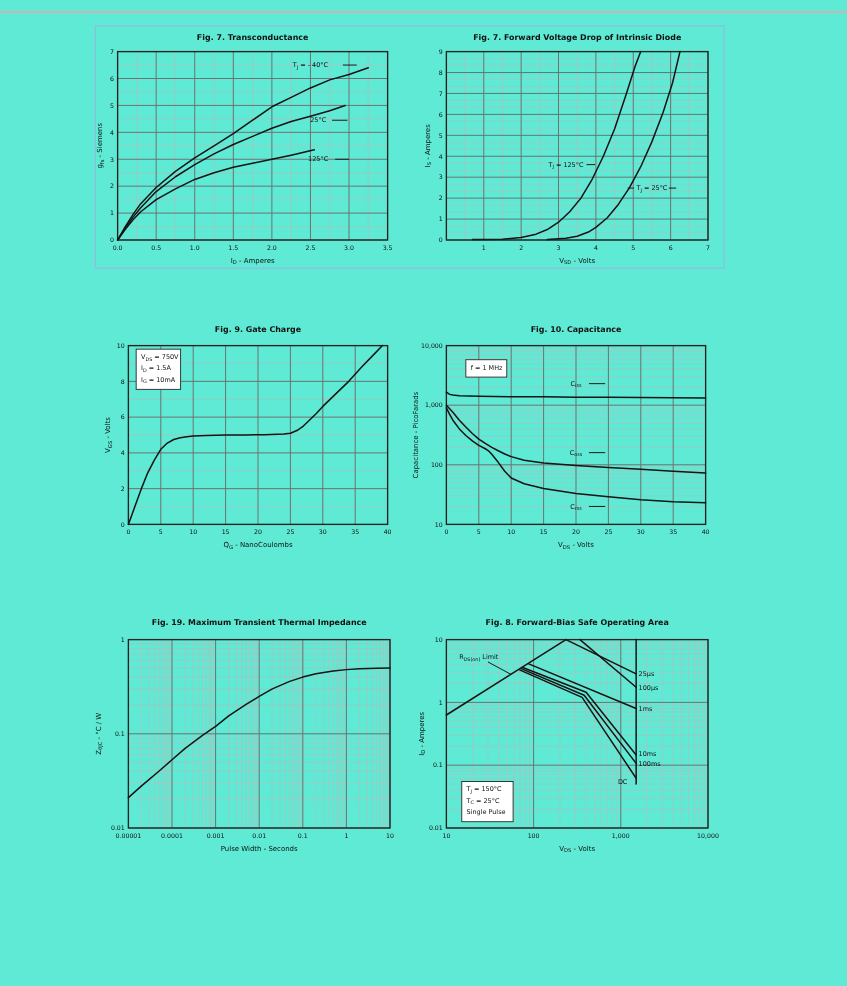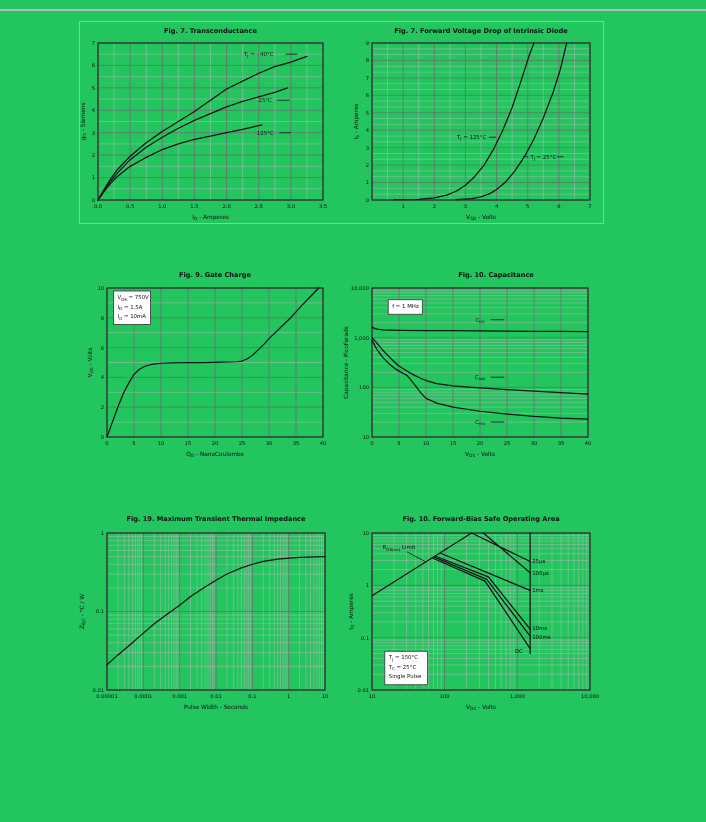--- a/index.html
+++ b/index.html
@@ -1,16 +1,16 @@
 <!DOCTYPE html>
 <html><head>
 <meta charset="utf-8">
 <style>
   html,body{margin:0;padding:0;background:#ffffff;}
-  .page{position:relative;width:706px;height:822px;background:#22c55e;overflow:hidden;
+  .page{position:relative;width:706px;height:822px;background:#5eead4;overflow:hidden;
         font-family:"DejaVu Sans","Liberation Sans",sans-serif;}
   .top-rule{position:absolute;left:0;top:9px;width:706px;height:1.5px;background:#b9bcbe;}
   .blue-box{position:absolute;left:79px;top:21px;width:525px;height:203px;
             border:1.6px solid #93bbdf;box-sizing:border-box;background:transparent;}
   .chart-title{position:absolute;font-size:6.6px;font-weight:bold;color:#111;
                text-align:center;white-space:nowrap;}
   .chart{position:absolute;overflow:visible;}
   .gmin{stroke:#bababa;stroke-width:0.5;}
   .gmaj{stroke:#6e6e6e;stroke-width:0.8;}
   .pborder{fill:none;stroke:#222;stroke-width:1.1;}
@@ -24,23 +24,23 @@
 </head>
 <body>
 
 <div class="page">
   <div class="top-rule"></div>
   <div class="blue-box" style="border-color: rgb(147, 187, 223);"></div>
 
   <div class="chart-title" style="left:98px;top:27px;width:225px;">Fig. 7. Transconductance</div>
   <div class="chart-title" style="left:372px;top:27px;width:218px;">Fig. 7. Forward Voltage Drop of Intrinsic Diode</div>
   <div class="chart-title" style="left:107px;top:271px;width:216px;">Fig. 9. Gate Charge</div>
-  <div class="chart-title" style="left:388px;top:271px;width:216px;">Fig. 10. Capacitance</div>
+  <div class="chart-title" style="left:372px;top:271px;width:216px;">Fig. 10. Capacitance</div>
   <div class="chart-title" style="left:107px;top:515px;width:218px;">Fig. 19. Maximum Transient Thermal Impedance</div>
-  <div class="chart-title" style="left:372px;top:515px;width:218px;">Fig. 10. Forward-Bias Safe Operating Area</div>
+  <div class="chart-title" style="left:372px;top:515px;width:218px;">Fig. 8. Forward-Bias Safe Operating Area</div>
 <svg width="258" height="198" viewBox="0 0 258 198" class="chart" style="left: 80px; top: 24px;">
       <line x1="34.07142857142857" x2="34.07142857142857" y1="19" y2="176" class="gmin"></line>
       <line x1="66.21428571428571" x2="66.21428571428571" y1="19" y2="176" class="gmin"></line>
       <line x1="98.35714285714286" x2="98.35714285714286" y1="19" y2="176" class="gmin"></line>
       <line x1="130.5" x2="130.5" y1="19" y2="176" class="gmin"></line>
       <line x1="162.64285714285717" x2="162.64285714285717" y1="19" y2="176" class="gmin"></line>
       <line x1="194.78571428571428" x2="194.78571428571428" y1="19" y2="176" class="gmin"></line>
       <line x1="226.92857142857144" x2="226.92857142857144" y1="19" y2="176" class="gmin"></line>
       <line x1="18" x2="243" y1="164.78571428571428" y2="164.78571428571428" class="gmin"></line>
       <line x1="18" x2="243" y1="142.35714285714286" y2="142.35714285714286" class="gmin"></line>

